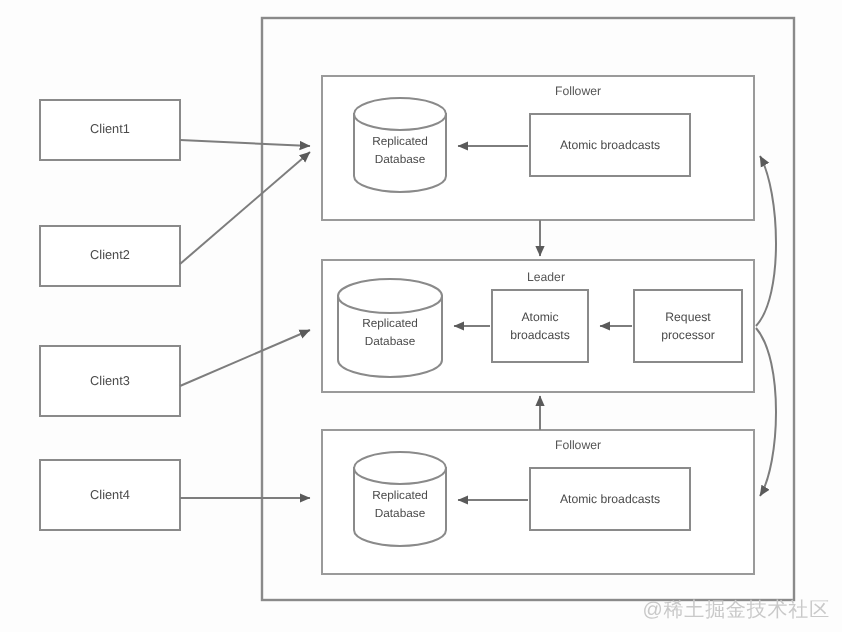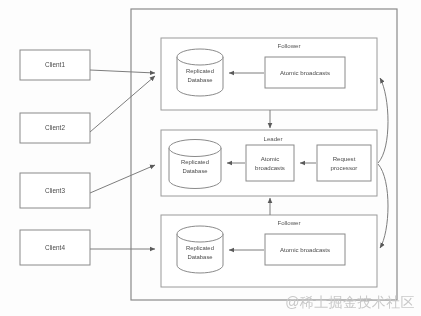--- a/index.html
+++ b/index.html
@@ -56,21 +56,21 @@
     dominant-baseline:middle;
   }
   .lbl-client{ font-size:6.4px; }
   .lbl-db{ font-size:5.9px; }
   .lbl-role{ font-size:6.1px; fill:#555; }
   .lbl-ab{ font-size:6.1px; }
   .watermark{
     position:absolute;
     right:6px;bottom:4px;
     font-family:"Liberation Sans", sans-serif;
-    font-size:14px;
+    font-size:10px;
     color:#c9c9c9;
     letter-spacing:0.4px;
     user-select:none;
     white-space:nowrap;
   }
 </style>
 </head>
 <body>
 
 <div id="diagram-root">

